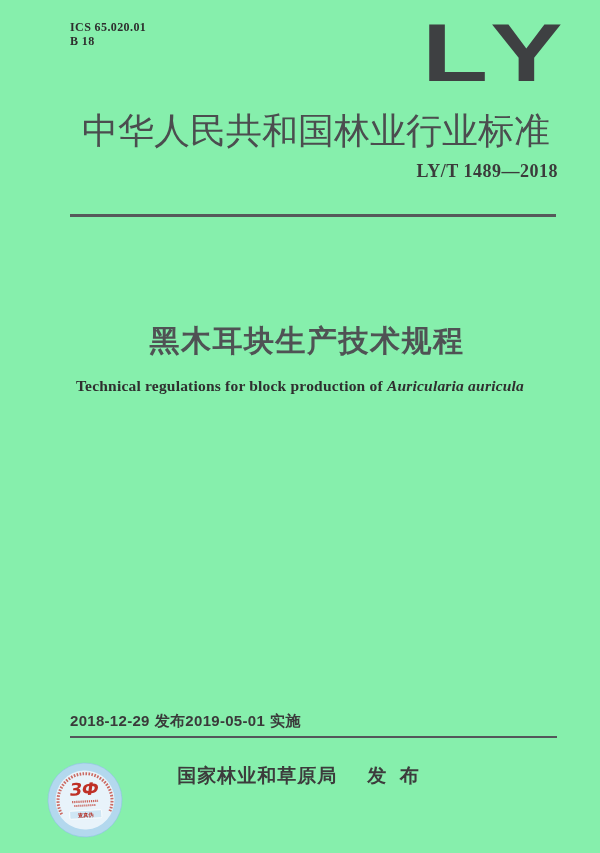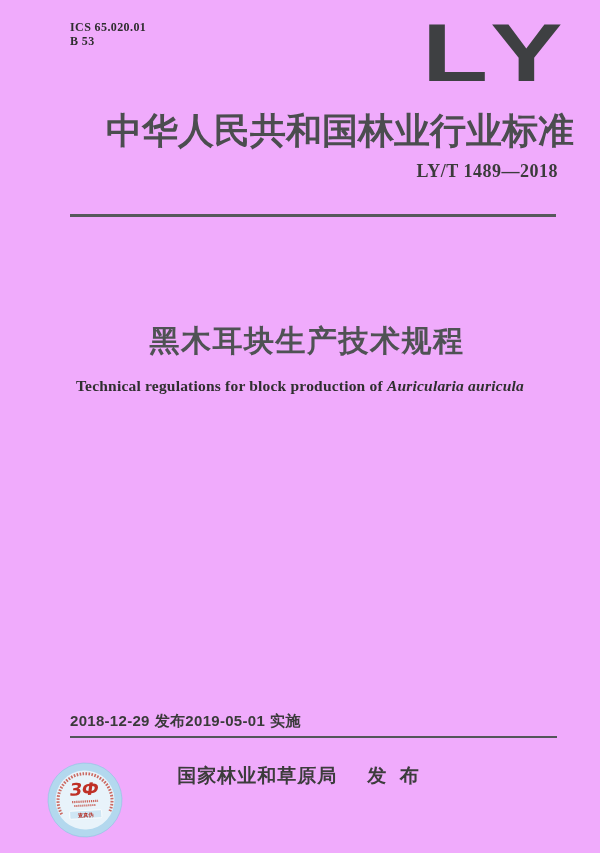--- a/index.html
+++ b/index.html
@@ -4,21 +4,21 @@
 <style>
   html, body {
     margin: 0;
     padding: 0;
     background: #ffffff;
   }
   .page {
     position: relative;
     width: 600px;
     height: 853px;
-    background: #f0abfc;
+    background: #86efac;
     overflow: hidden;
     font-family: "Liberation Sans", "DejaVu Sans", sans-serif;
     color: #3c3c3c;
   }
 
   
   .ics-block {
     position: absolute;
     left: 70px;
     top: 20px;
@@ -43,25 +43,24 @@
     transform: scaleX(1.32);
     transform-origin: right top;
   }
 
   
   .standard-category {
     position: absolute;
     left: 82px;
     top: 107px;
     font-size: 36px;
-    font-weight: bold;
+    font-weight: normal;
     letter-spacing: 0px;
     color: #4b4d4f;
     white-space: nowrap;
-    margin-left: 24px;
   }
 
   .standard-number {
     position: absolute;
     right: 42px;
     top: 161px;
     font-family: "Liberation Serif", "DejaVu Serif", serif;
     font-size: 18px;
     font-weight: bold;
     letter-spacing: 0.5px;
@@ -162,21 +161,21 @@
     transform: rotate(-3deg);
   }
 </style>
 </head>
 <body>
 
 <div class="page">
 
   <div class="ics-block">
     <div>ICS 65.020.01</div>
-    <div>B 53</div>
+    <div>B 18</div>
   </div>
 
   <div class="ly-logo">LY</div>
 
   <div class="standard-category">中华人民共和国林业行业标准</div>
 
   <div class="standard-number">LY/T 1489—2018</div>
 
   <div class="rule-top"></div>
 

